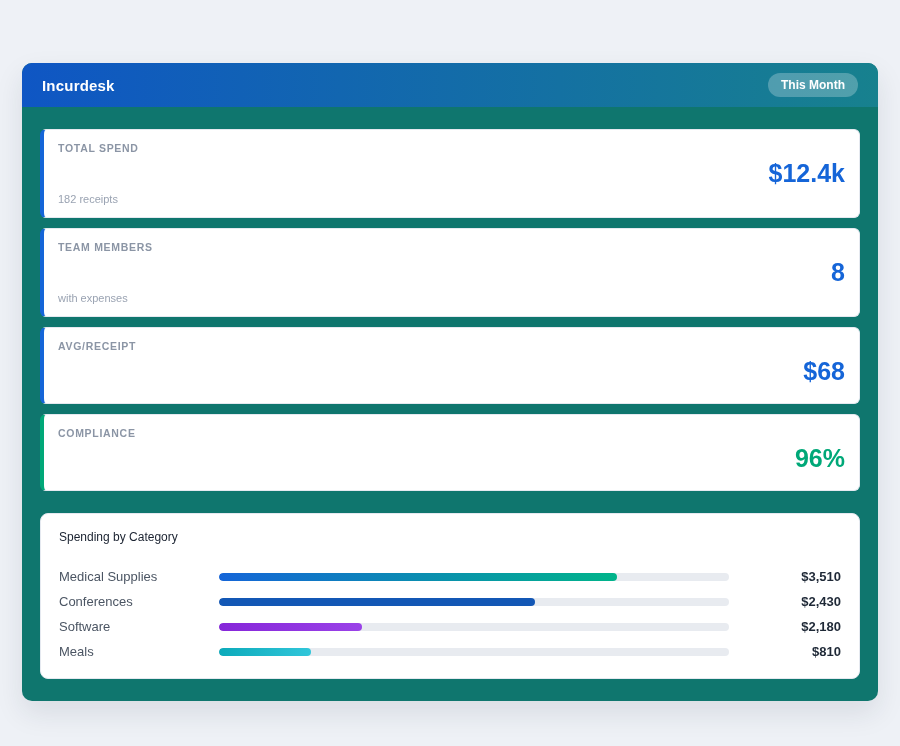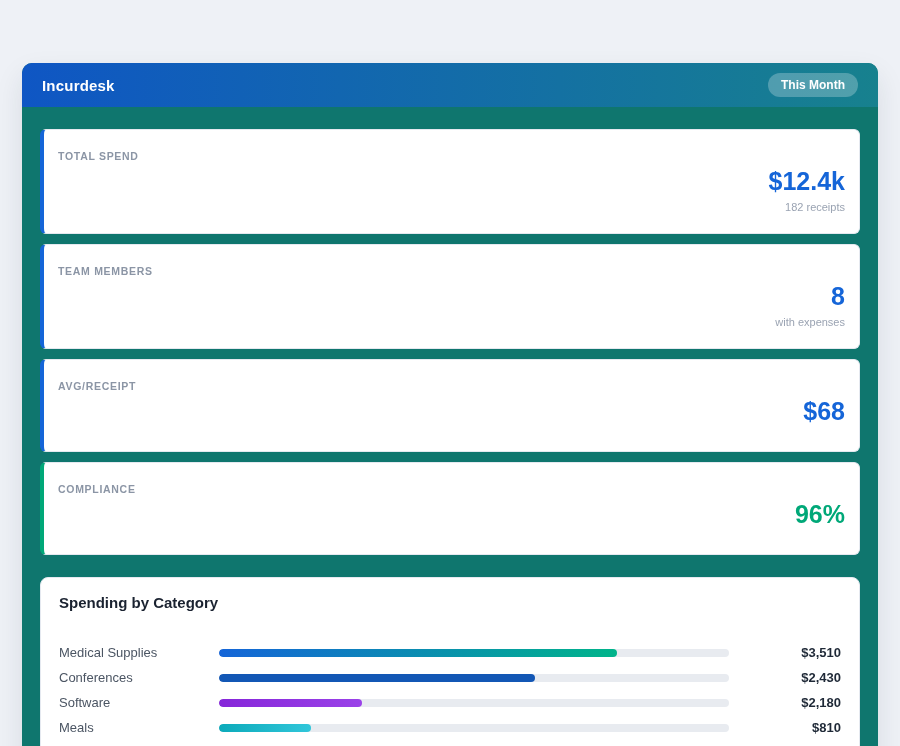--- a/index.html
+++ b/index.html
@@ -43,54 +43,53 @@
     cursor: pointer;
   }
   .content {
     padding: 22px 18px 22px;
   }
   .stat-card {
     background: #ffffff;
     border: 1px solid #e5e9f0;
     border-left: 4px solid #1565d8;
     border-radius: 6px;
-    padding: 20px 14px;
+    padding: 12px 14px;
     margin-bottom: 10px;
   }
   .stat-label {
     font-size: 10.5px;
     font-weight: bold;
     color: #8b95a5;
     letter-spacing: 0.7px;
   }
   .stat-value {
     font-size: 25px;
     font-weight: bold;
     margin-top: 5px;
     color: #1565d8;
     text-align: right;
   }
   .stat-sub {
     font-size: 11px;
     color: #9aa3b2;
     margin-top: 5px;
-    text-align: right;
   }
   .category-card {
     border: 1px solid #e5e9f0;
     border-radius: 8px;
     padding: 16px 18px 14px;
     margin-top: 22px;
     background: #ffffff;
   }
   .category-title {
-    font-size: 15px;
-    font-weight: bold;
+    font-size: 12px;
+    font-weight: normal;
     color: #1a2230;
-    margin-bottom: 29px;
+    margin-bottom: 20px;
   }
   .cat-row {
     display: flex;
     align-items: center;
     height: 25px;
     gap: 40px;
   }
   .cat-label {
     width: 120px;
     flex: none;

